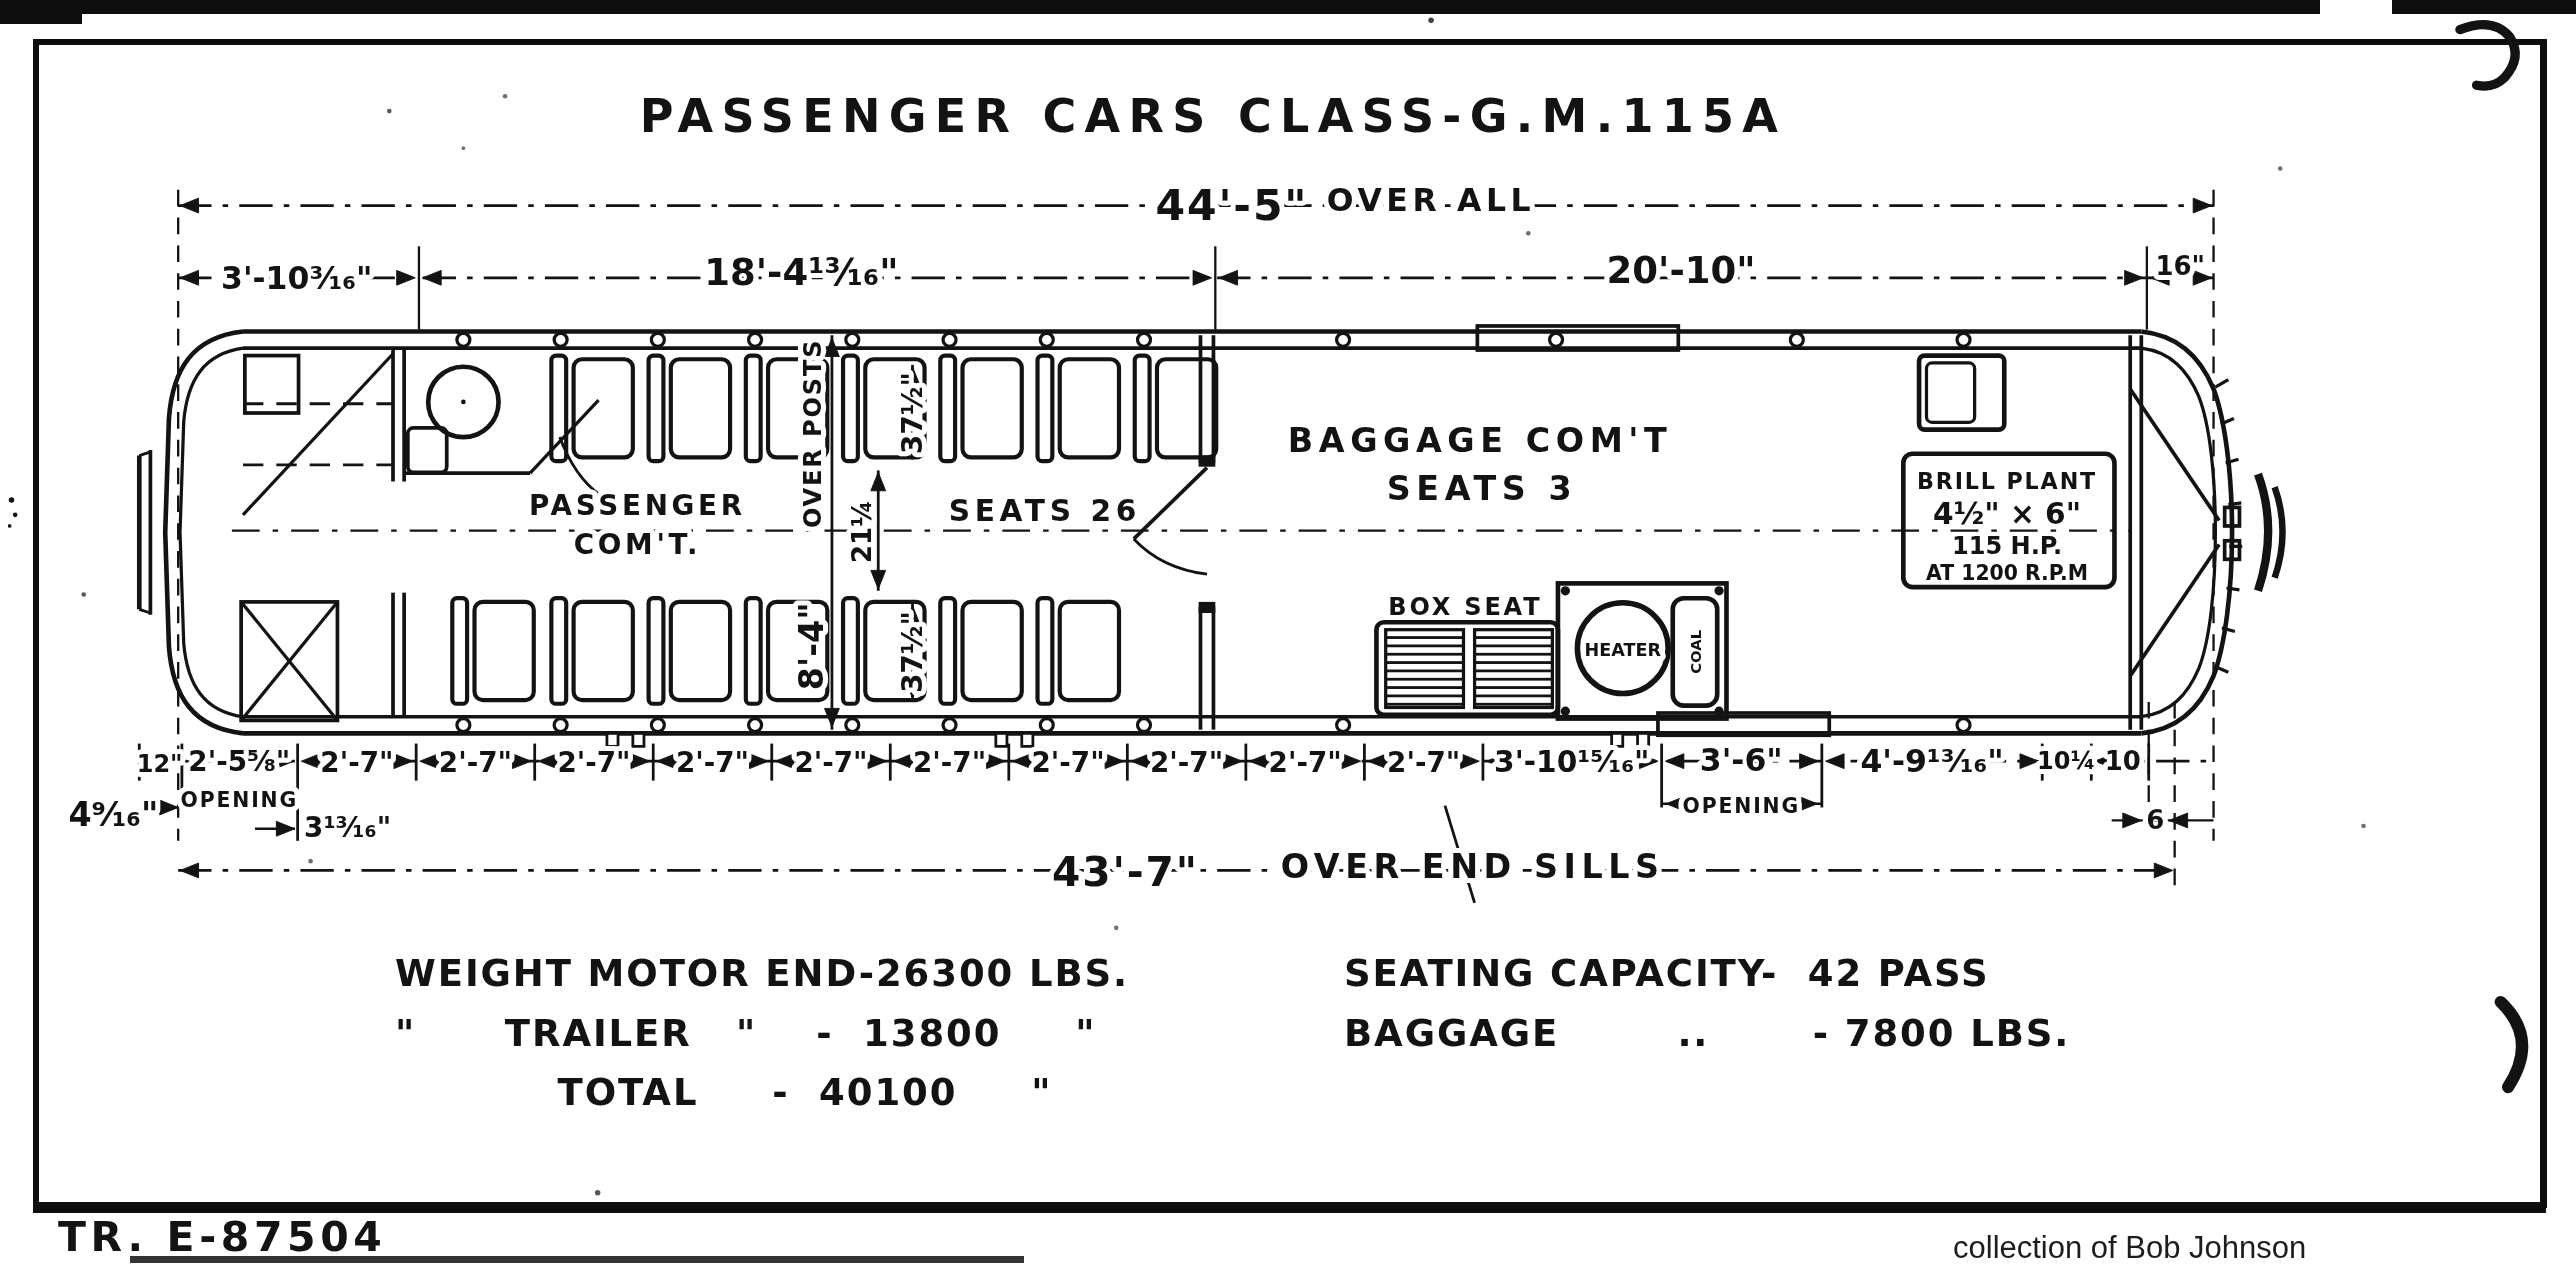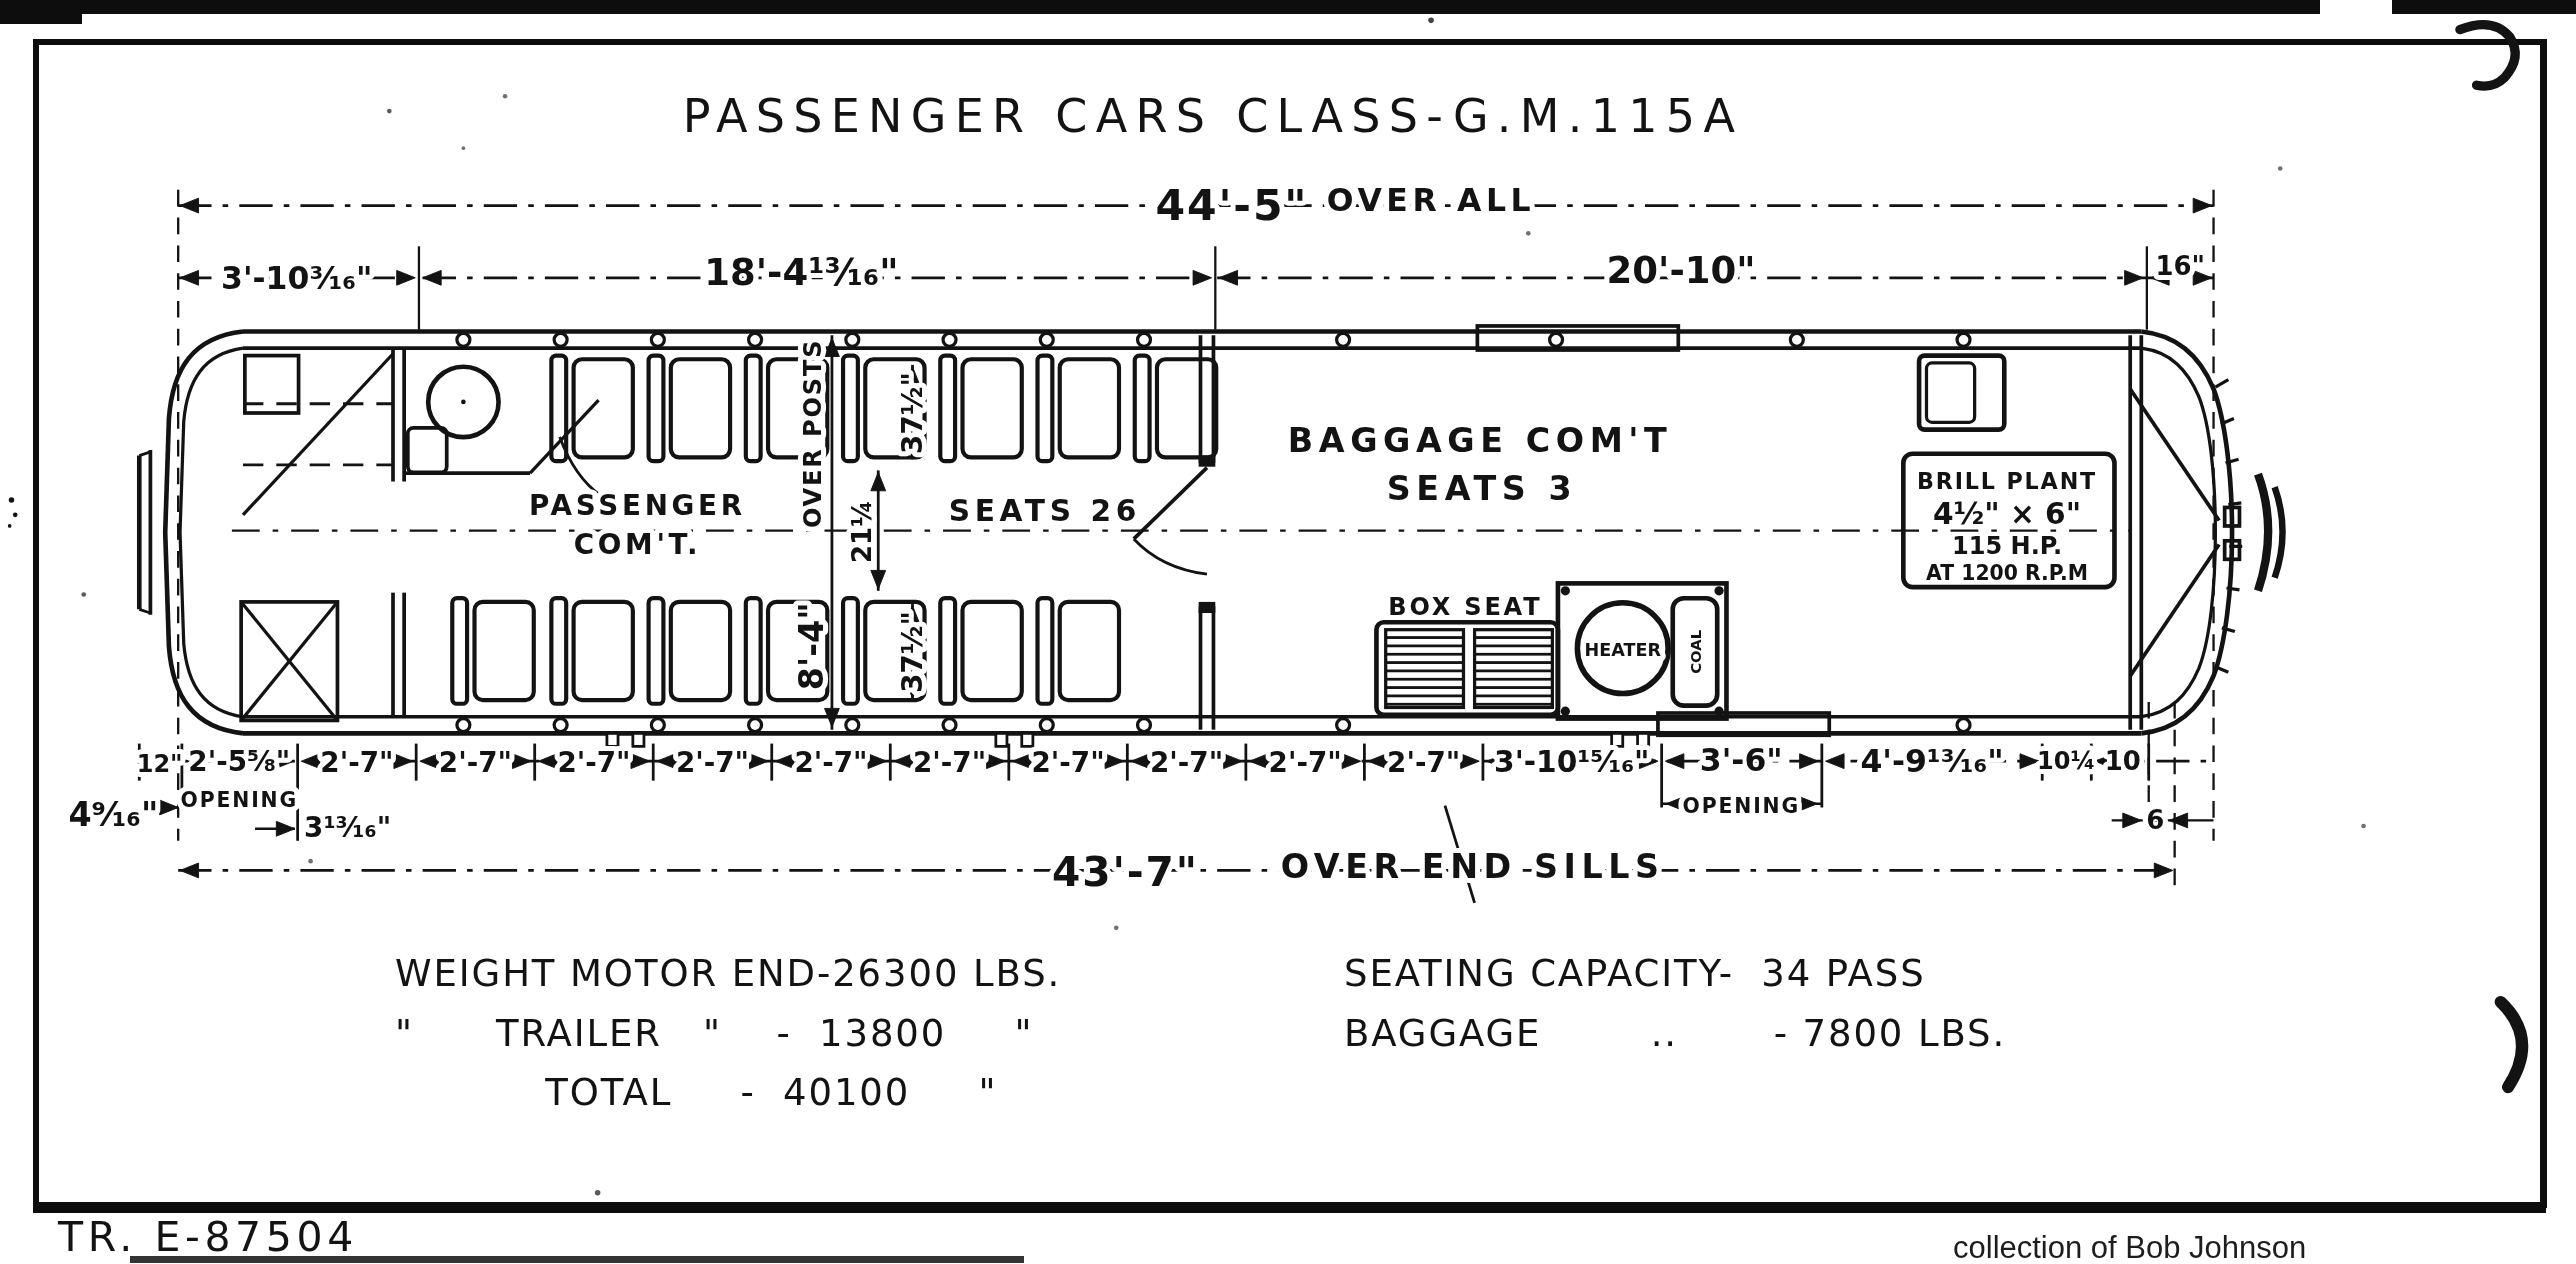--- a/index.html
+++ b/index.html
@@ -1,19 +1,19 @@
 <!DOCTYPE html>
 <html style="font-size:15px"><head>
 <meta charset="utf-8">
 <style>
   html,body{margin:0;padding:0;background:#e8e8e8;}
   .sheet{position:relative;width:2576px;height:1264px;background:#ffffff;overflow:hidden;
          font-family:"DejaVu Sans",sans-serif;color:#131313;}
   .abs{position:absolute;}
-  .hand{font-family:"DejaVu Sans",sans-serif;font-weight:normal;color:#131313;}
+  .hand{font-family:"DejaVu Sans",sans-serif;font-weight:bold;color:#131313;}
   .pre{white-space:pre;margin-left:36px;}
   .topbar{left:0;top:0;width:2576px;height:14px;background:#0d0d0d;}
   .topbar-gap{left:2320px;top:0;width:72px;height:14px;background:#ffffff;}
   .topchunk{left:0;top:0;width:82px;height:24px;background:#0d0d0d;}
   .frame-l{left:33px;top:39px;width:5.6px;height:1169px;background:#0d0d0d;}
   .frame-t{left:33px;top:39px;width:2512px;height:5.6px;background:#0d0d0d;}
   .frame-r{left:2540px;top:39px;width:6.5px;height:1169px;background:#0d0d0d;}
   .frame-b{left:33px;top:1202px;width:2513px;height:11px;background:#0d0d0d;}
   .bottomsmear{left:130px;top:1256px;width:894px;height:6.5px;background:#111;opacity:.85;}
   .title{left:611px;top:89px;width:1204px;text-align:center;font-size:46px;letter-spacing:8.3px;}
@@ -378,19 +378,19 @@
       <circle cx="645" cy="1288" r="3" fill="#131313" opacity=".7"></circle>
         <circle cx="2552" cy="892" r="2.5" fill="#131313" opacity=".6"></circle>
       <circle cx="90" cy="642" r="2.5" fill="#131313" opacity=".7"></circle>
         <circle cx="1545" cy="22" r="3" fill="#131313" opacity=".8"></circle>
     </g>
   </svg>
 
   <div class="abs hand spec pre" style="left:359px;top:952px">WEIGHT MOTOR END-26300 LBS.</div>
   <div class="abs hand spec pre" style="left:359px;top:1012px">"      TRAILER   "    -  13800     "</div>
   <div class="abs hand spec pre" style="left:359px;top:1071px">           TOTAL     -  40100     "</div>
-  <div class="abs hand spec pre" style="left:1308px;top:952px">SEATING CAPACITY-  34 PASS</div>
+  <div class="abs hand spec pre" style="left:1308px;top:952px">SEATING CAPACITY-  42 PASS</div>
   <div class="abs hand spec pre" style="left:1308px;top:1012px">BAGGAGE        ..       - 7800 LBS.</div>
 
   <div class="abs hand trno">TR. E-87504</div>
   <div class="abs credit">collection of Bob Johnson</div>
 </div>
 
 
 </body></html>

